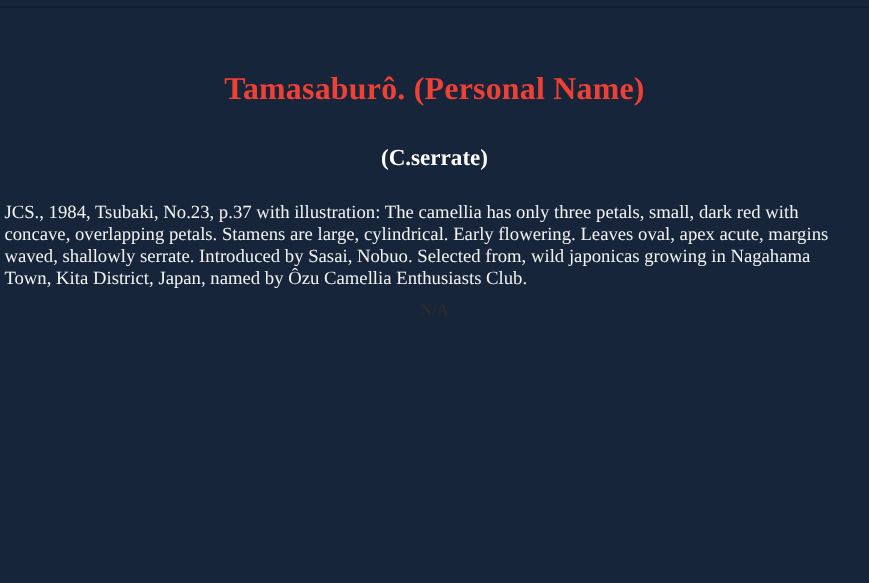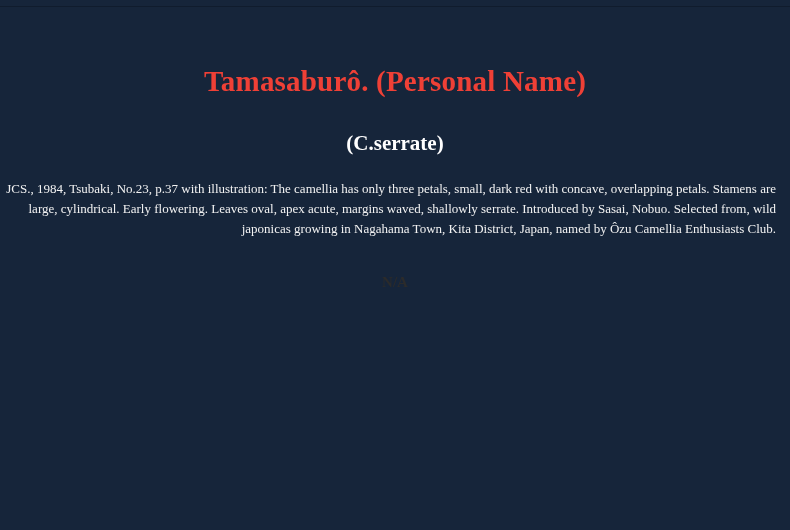--- a/index.html
+++ b/index.html
@@ -53,23 +53,23 @@
     font-weight: bold;
     font-size: 21px;
   }
   .body-text {
     position: absolute;
     top: 166px;
     left: 4px;
     width: 772px;
     color: #f2f2f2;
     font-family: "Liberation Serif", serif;
-    font-size: 13px;
+    font-size: 17px;
     line-height: 20px;
-    text-align: right;
+    text-align: left;
   }
   .na {
     position: absolute;
     top: 274px;
     left: 0;
     width: 790px;
     text-align: center;
     color: #2b2b2b;
     font-family: "Liberation Serif", serif;
     font-weight: bold;

